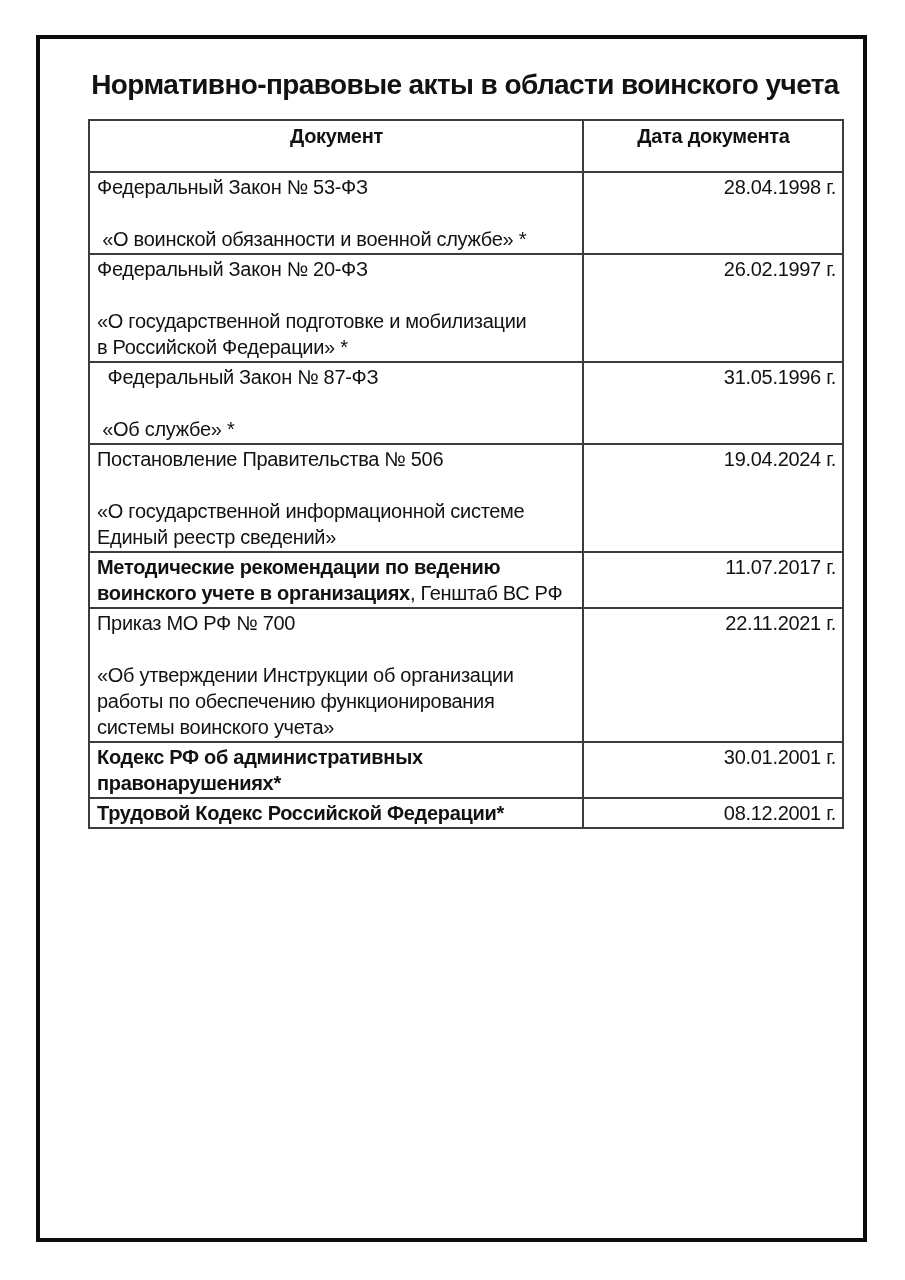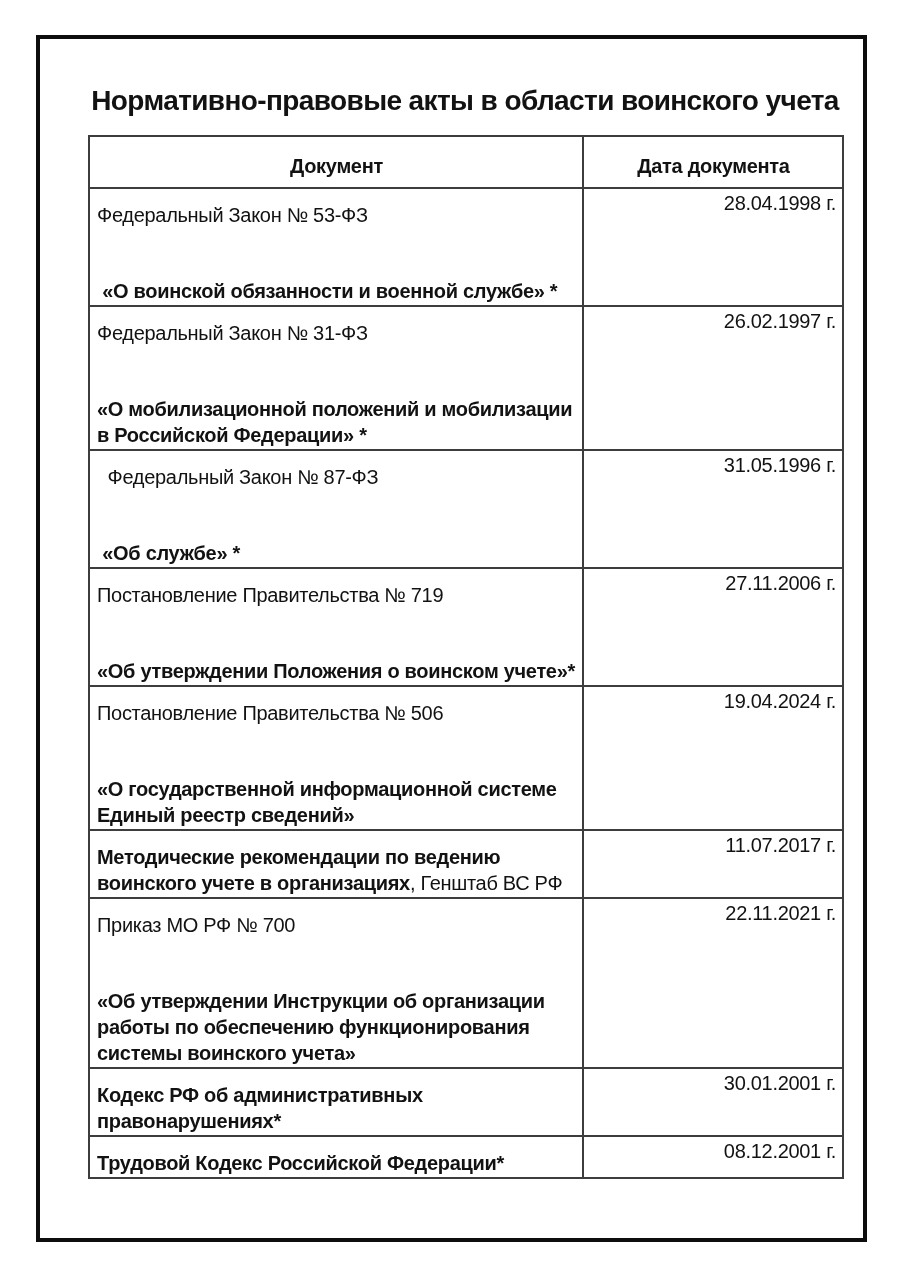--- a/index.html
+++ b/index.html
@@ -13,21 +13,21 @@
   }
   .page-frame {
     position: absolute;
     left: 36px; top: 35px;
     width: 831px; height: 1207px;
     border: 4px solid #0d0d0d;
     background: #ffffff;
   }
   .content {
     position: absolute;
-    left: 88px; top: 84px;
+    left: 88px; top: 68px;
     width: 754px;
   }
   .page-title {
     font-size: 28px;
     font-weight: bold;
     text-align: center;
     letter-spacing: -0.6px;
     line-height: 34px;
     margin-bottom: 17px;
     white-space: nowrap;
@@ -44,27 +44,27 @@
     vertical-align: top;
     font-size: 20px;
     line-height: 26px;
     letter-spacing: -0.3px;
     padding: 1px 6px 1px 7px;
   }
   .doc-table th {
     font-weight: bold;
     text-align: center;
     height: 52px;
-    padding-top: 16px;
+    padding-top: 2px;
   }
-  .doc-cell div, .doc-cell span { white-space: pre-wrap; margin-top: 12px; }
+  .doc-cell div, .doc-cell span { white-space: pre-wrap; }
   .doc-line   { font-weight: normal; }
   .bold       { font-weight: bold; }
   .spacer     { height: 26px; }
-  .doc-title  { font-weight: bold; }
+  .doc-title  { font-weight: normal; }
   .date-cell  { text-align: right; }
 </style>
 </head>
 <body>
 
 <div class="page-frame"></div>
 
 <div class="content">
   <div class="page-title">Нормативно-правовые акты в области воинского учета</div>
 
@@ -85,46 +85,38 @@
         <td class="doc-cell">
           <div class="doc-line">Федеральный Закон № 53-ФЗ</div>
           <div class="spacer"></div>
           <div class="doc-title"> «О воинской обязанности и военной службе» *</div>
         </td>
         <td class="date-cell">28.04.1998 г.</td>
       </tr>
 
       <tr>
         <td class="doc-cell">
-          <div class="doc-line">Федеральный Закон № 31-ФЗ</div>
+          <div class="doc-line">Федеральный Закон № 20-ФЗ</div>
           <div class="spacer"></div>
-          <div class="doc-title">«О мобилизационной положений и мобилизации
+          <div class="doc-title">«О государственной подготовке и мобилизации
 в Российской Федерации» *</div>
         </td>
         <td class="date-cell">26.02.1997 г.</td>
       </tr>
 
       <tr>
         <td class="doc-cell">
           <div class="doc-line">  Федеральный Закон № 87-ФЗ</div>
           <div class="spacer"></div>
           <div class="doc-title"> «Об службе» *</div>
         </td>
         <td class="date-cell">31.05.1996 г.</td>
       </tr>
 
 
-      <tr>
-        <td class="doc-cell">
-          <div class="doc-line">Постановление Правительства № 719</div>
-          <div class="spacer"></div>
-          <div class="doc-title">«Об утверждении Положения о воинском учете»*</div>
-        </td>
-        <td class="date-cell">27.11.2006 г.</td>
-      </tr>
 
       <tr>
         <td class="doc-cell">
           <div class="doc-line">Постановление Правительства № 506</div>
           <div class="spacer"></div>
           <div class="doc-title">«О государственной информационной системе
 Единый реестр сведений»</div>
         </td>
         <td class="date-cell">19.04.2024 г.</td>
       </tr>

